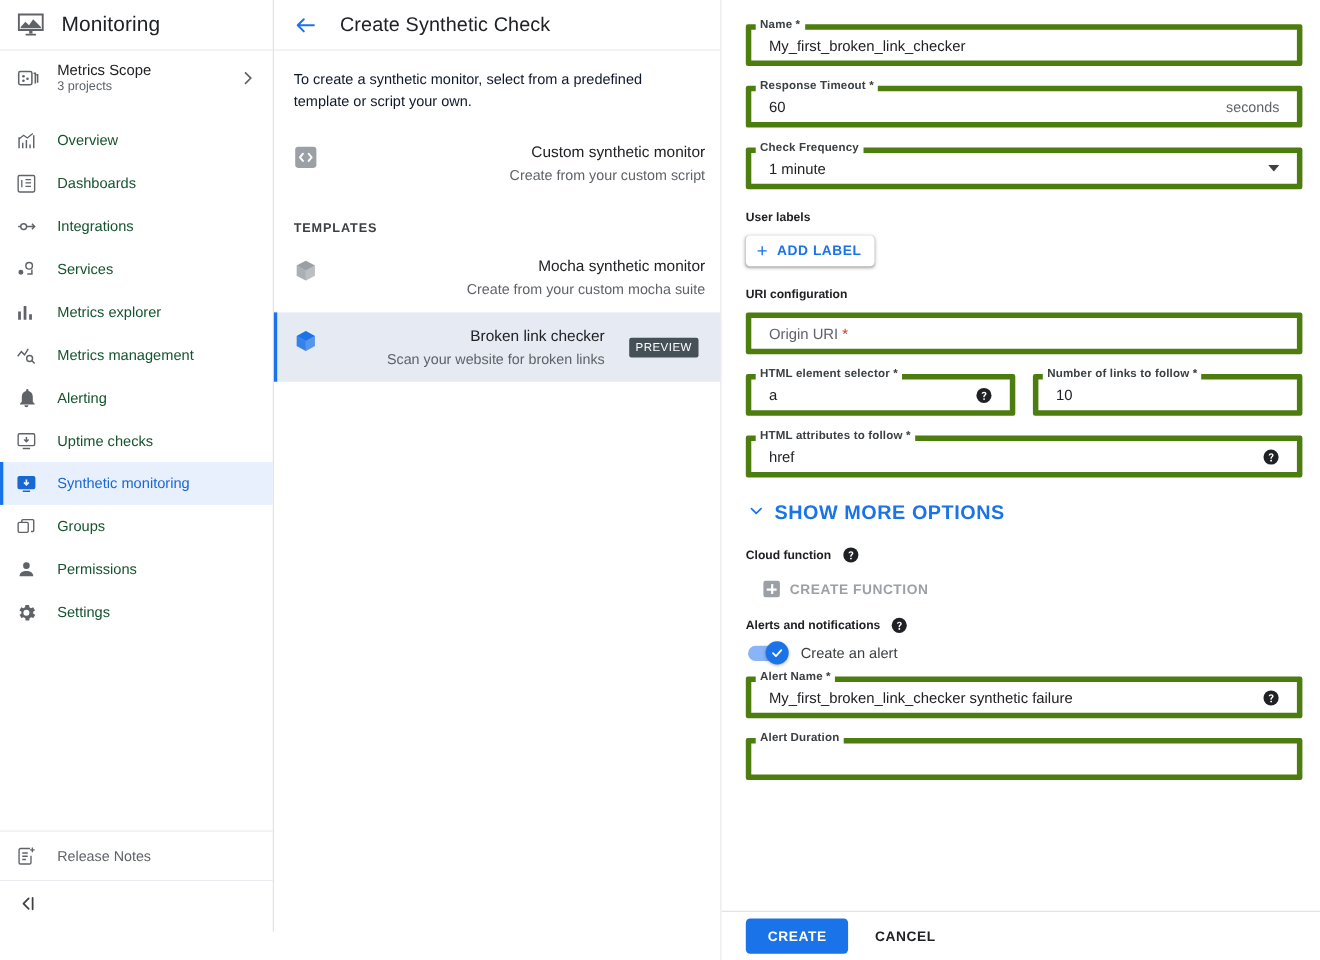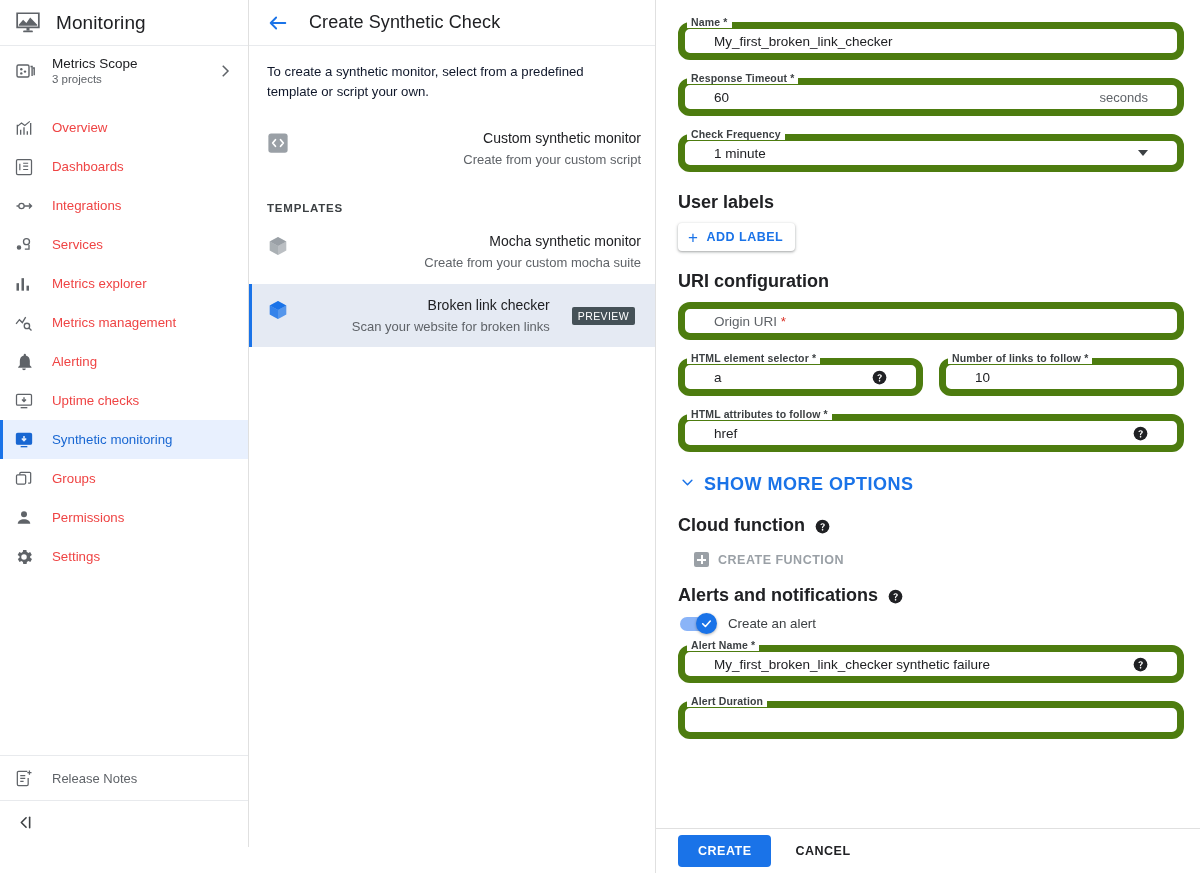--- a/index.html
+++ b/index.html
@@ -40,21 +40,21 @@
   .scope-sub { font-size: 11.5px; color: #5f6368; margin-top: 2px; }
   .scope-chevron { width: 18px; height: 18px; color: #5f6368; }
 
   .navlist { margin-top: 14px; flex: 0 0 auto; }
   .navitem {
     display: flex; align-items: center; height: 39px;
     padding-left: 14px; gap: 18px; cursor: pointer;
     position: relative;
   }
   .navitem .nav-ico { width: 20px; height: 20px; flex: 0 0 20px; color: #5f6368; }
-  .navitem .nav-label { font-size: 13.3px; color: #ef4444; white-space: nowrap; }
+  .navitem .nav-label { font-size: 13.3px; color: #14532d; white-space: nowrap; }
   .navitem.active { background: #e8f0fe; }
   .navitem.active::before {
     content: ""; position: absolute; left: 0; top: 0; bottom: 0;
     width: 3px; background: #1a73e8;
   }
   .navitem.active .nav-ico { color: #1967d2; }
   .navitem.active .nav-label { color: #1967d2; }
 
   .sidebar-spacer { flex: 1 1 auto; }
   .release {
@@ -121,23 +121,23 @@
   }
   .form-scroll {
     position: absolute; inset: 0 0 45px 0;
     padding: 22px 16px 0 22px;
     overflow: hidden;
   }
 
   
   .field { position: relative; margin-bottom: 18px; }
   .field .box {
-    border: 7px solid #4d7c0f; border-radius: 12px;
+    border: 5px solid #4d7c0f; border-radius: 2px;
     height: 38px; display: flex; align-items: center;
-    padding: 0 29px; background: #fff;
+    padding: 0 16px; background: #fff;
   }
   .field .legend {
     position: absolute; top: -6px; left: 9px; background: #fff;
     padding: 0 4px; font-size: 10.5px; color: #3c4043; font-weight: bold;
     letter-spacing: .15px; line-height: 12px;
   }
   .field .val { font-size: 13.5px; color: #202124; flex: 1 1 auto; }
   .field .val.ph { color: #5f6368; }
   .field .suffix { font-size: 13px; color: #5f6368; margin-left: auto; }
   .req-star { color: #d93025; }
@@ -148,21 +148,21 @@
   }
   .caret { width: 0; height: 0; border-left: 5px solid transparent;
            border-right: 5px solid transparent; border-top: 6px solid #3c4043;
            margin-left: auto; }
 
   .row2 { display: flex; gap: 16px; }
   .row2 > .field { flex: 1 1 0; margin-bottom: 18px; }
 
   .section-head {
     display: flex; align-items: center; gap: 10px;
-    font-size: 18px; font-weight: bold; color: #202124;
+    font-size: 11px; font-weight: bold; color: #202124;
     margin: 20px 0 10px 0;
     text-align: center;
   }
   .section-head.tight { margin-top: 12px; }
 
   .btn-outline {
     display: inline-flex; align-items: center; gap: 8px;
     border: none; background: #fff; border-radius: 4px;
     box-shadow: 0 1px 2px rgba(60,64,67,.3), 0 1px 3px 1px rgba(60,64,67,.15);
     padding: 7px 12px 7px 10px; cursor: pointer;

